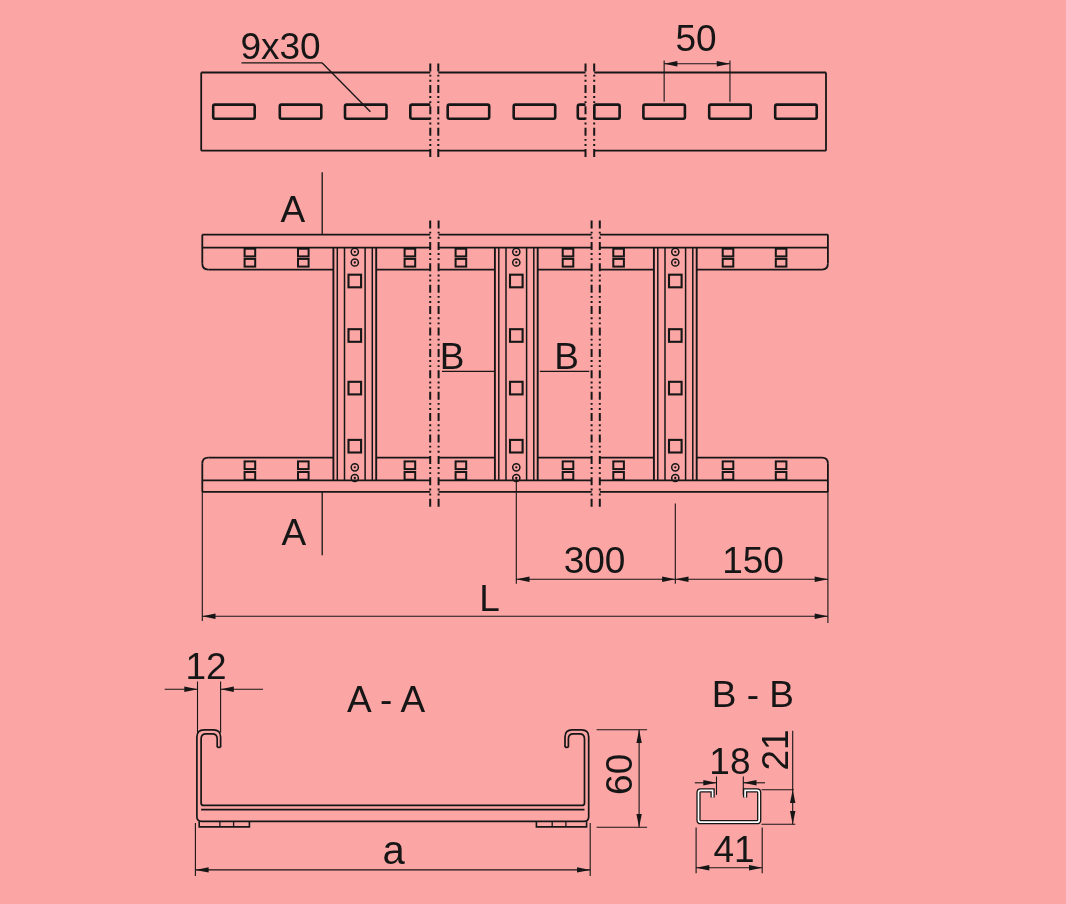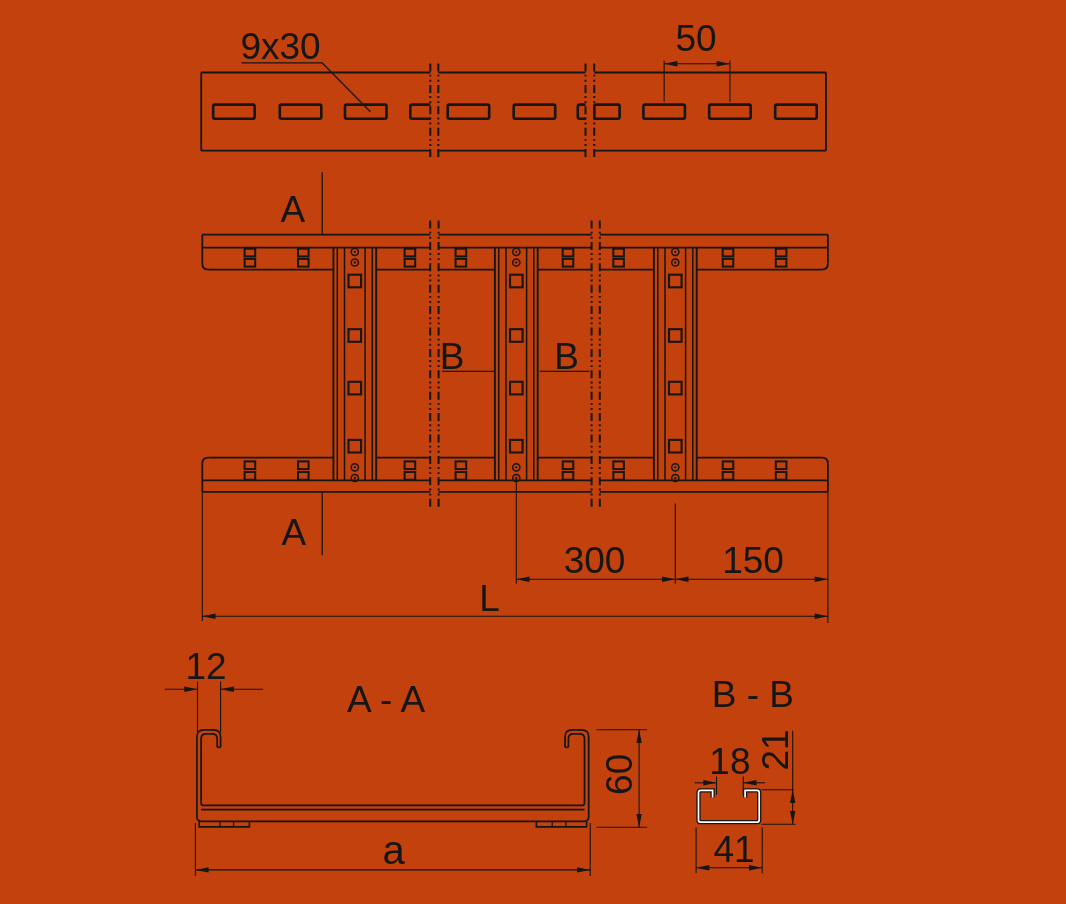--- a/index.html
+++ b/index.html
@@ -1,16 +1,16 @@
 <!DOCTYPE html>
 <html><head>
 <meta charset="utf-8">
 <style>
   html, body { margin: 0; padding: 0; background: #ffffff; }
-  .stage { position: relative; width: 1066px; height: 904px; background: #c2410c; overflow: hidden; }
+  .stage { position: relative; width: 1066px; height: 904px; background: #fca5a5; overflow: hidden; }
   svg { display: block; }
   svg line, svg path, svg rect, svg circle { stroke: #161616; }
   svg .brk { stroke-dasharray: 8 3.2 1.9 3.2 1.9 3.2; }
   svg .wht { stroke: #ffffff; }
   svg .mk { stroke: none; }
   svg text {
     fill: #161616;
     font-family: "Liberation Sans", sans-serif;
     stroke: none;
   }

